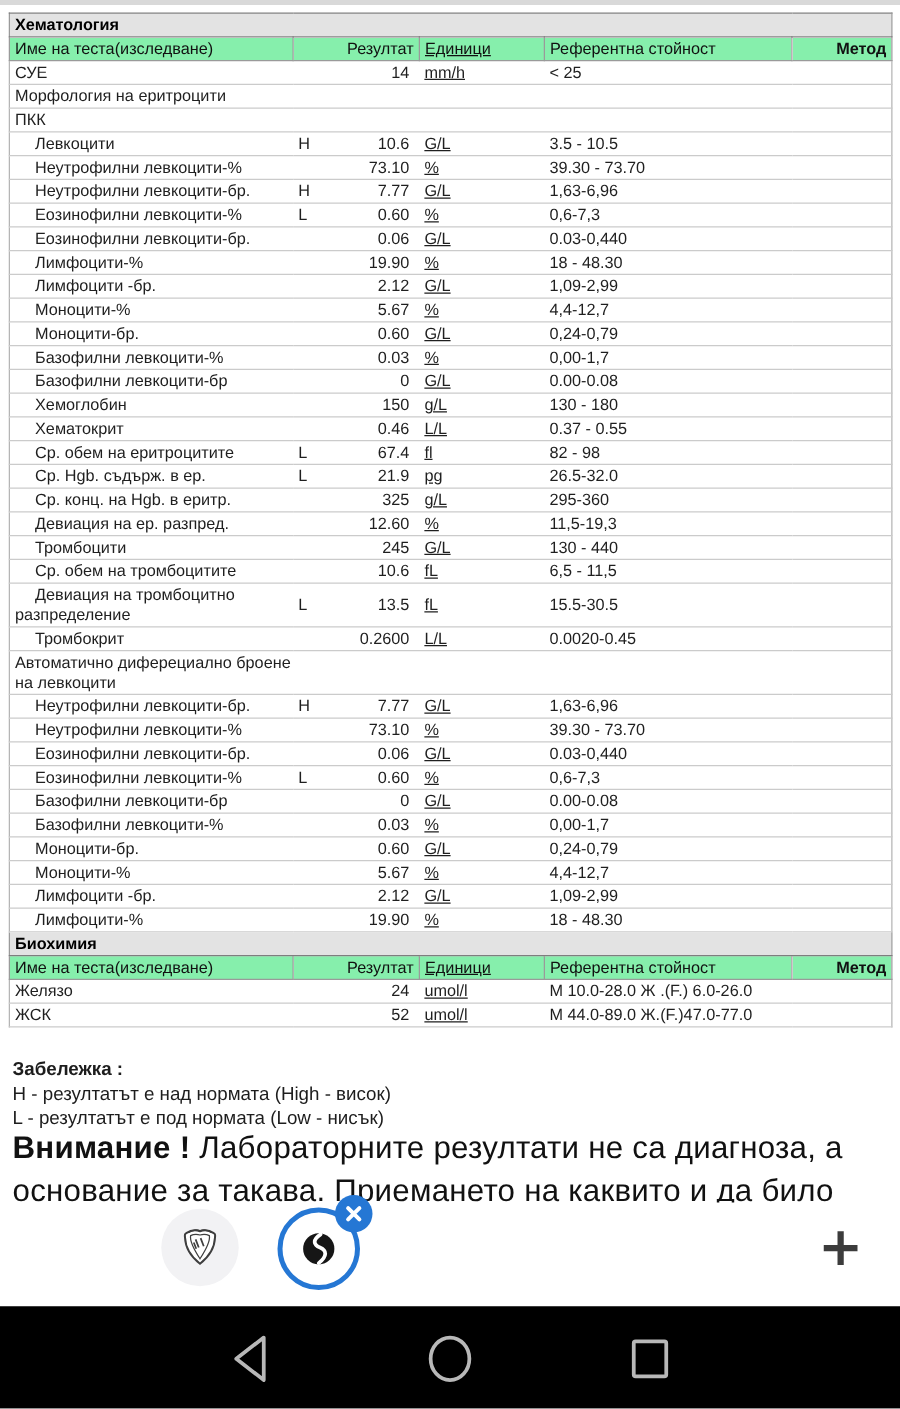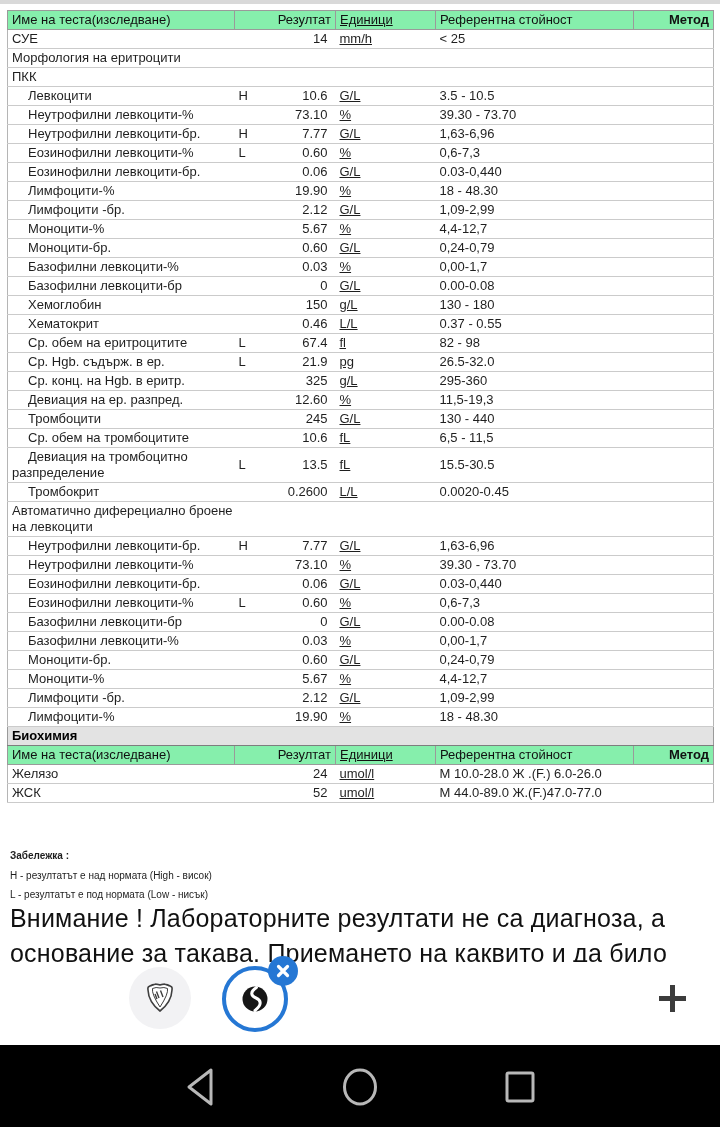--- a/index.html
+++ b/index.html
@@ -36,24 +36,24 @@
   .res-inner { display:flex; justify-content:space-between; }
   .flag { padding-left:0px; }
   .rval { text-align:right; padding-right:4px; }
   td.units { padding-left:9px;text-decoration:underline; }
   td.ref { padding-left:6px; }
   td.method { text-align:center; }
   .al-r { text-align:right; padding-right:5px; }
   .al-c { text-align:right;font-weight:bold; }
 
   
-  #notes { position:absolute; left:10px; top:846px; font-size:10px; color:#1d1d1d; line-height:19.5px; }
+  #notes { position:absolute; left:10px; top:846px; font-size:15px; color:#1d1d1d; line-height:19.5px; }
   #notes .ttl { font-weight:bold; }
   #warning { position:absolute; left:10px; top:901px; width:702px; font-size:25px; color:#111; line-height:35px; letter-spacing:0.2px; }
-  #warning b { font-weight:normal;text-align:center; }
+  #warning b { font-weight:bold;text-align:center; }
 
   
   #tab-bar { position:absolute; left:0; top:962px; width:720px; height:83px; background:#ffffff; }
   .iconbtn { position:absolute; background:transparent; border:none; cursor:pointer; }
   #tab1 {
     position:absolute; left:129px; top:967px; width:62px; height:62px;
     border-radius:50%; background:#f2f2f4; display:flex; align-items:center; justify-content:center;
   }
   #tab2 {
     position:absolute; left:222px; top:966px; width:66px; height:66px;
@@ -78,20 +78,23 @@
 
   <table class="lab">
     <colgroup>
       <col style="width:227px">
         <col style="width:101px">
         <col style="width:100px">
         <col style="width:198px">
         <col style="width:80px">
     </colgroup>
     <tbody id="lab-body">
+        <tr>
+          <td class="section" colspan="5">Хематология</td>
+        </tr>
         <tr class="colhead">
           <td>Име на теста(изследване)</td>
           <td class="al-r">Резултат</td>
           <td class="units">Единици</td>
           <td class="ref">Референтна стойност</td>
           <td class="al-c">Метод</td>
         </tr>
         <tr class="body">
           <td class="name">СУЕ</td>
           <td class="res">

